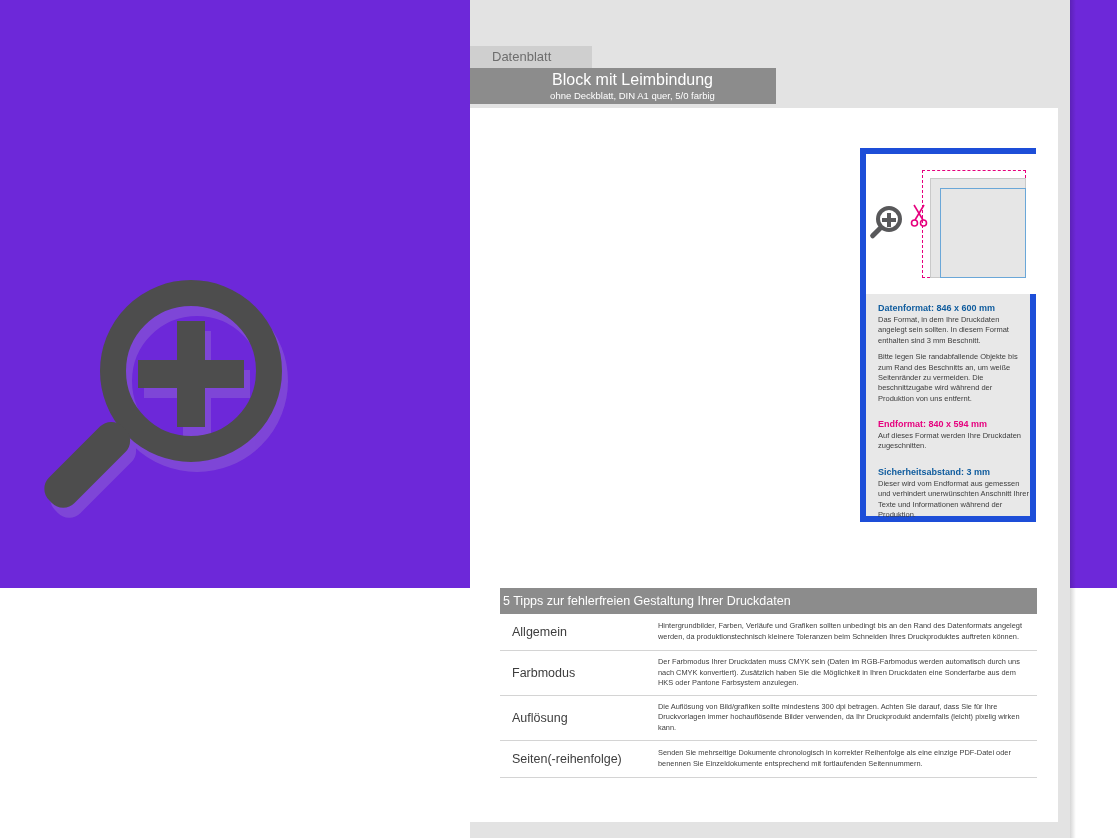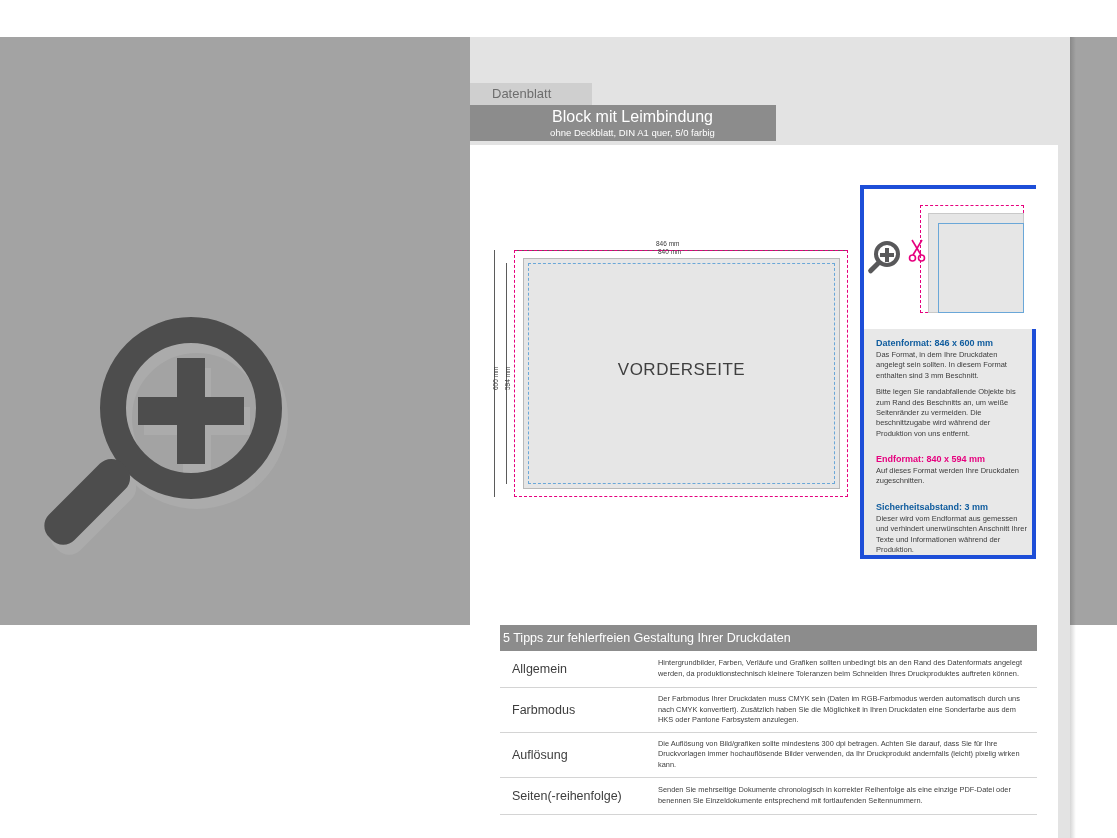--- a/index.html
+++ b/index.html
@@ -8,22 +8,21 @@
     background: #ffffff;
     width: 1117px;
     height: 838px;
     overflow: hidden;
     font-family: "Liberation Sans", sans-serif;
   }
   #page {
     position: relative;
     width: 1117px;
     height: 588px;
-    background: #a3a3a3;
-    margin-top: 37px;
+    background: #6d28d9;
   }
 
   
   .magnifier {
     position: absolute;
     left: 100px;
     top: 280px;
     width: 220px;
     height: 260px;
   }
@@ -228,21 +227,21 @@
   }
 
   
   .legend {
     position: absolute;
     left: 390px;
     top: 148px;
     width: 176px;
     height: 374px;
     background: #e8e8e8;
-    border: 4px solid #1d4ed8;
+    border: 6px solid #1d4ed8;
     box-sizing: border-box;
   }
   .legend-top {
     position: absolute;
     left: 0;
     top: 0;
     width: 174px;
     height: 140px;
     background: #ffffff;
   }
@@ -404,37 +403,20 @@
     <div class="sheet-side-band"></div>
     <div class="sheet-bottom-band"></div>
 
     <div class="tab-datenblatt">Datenblatt</div>
 
     <div class="title-bar">
       <div class="title-main">Block mit Leimbindung</div>
       <div class="title-sub">ohne Deckblatt, DIN A1 quer, 5/0 farbig</div>
     </div>
 
-    <div class="drawing">
-
-      <div class="dim-line-h" style="left:28px; top:8px; width:334px;"></div>
-      <div class="dim-line-h" style="left:42px; top:16px; width:306px;"></div>
-      <div class="dim-label" style="left:170px; top:-2px;">846 mm</div>
-      <div class="dim-label" style="left:172px; top:6px;">840 mm</div>
-
-      <div class="dim-line-v" style="left:8px; top:8px; height:247px;"></div>
-      <div class="dim-line-v" style="left:20px; top:21px; height:221px;"></div>
-      <div class="dim-label-v" style="left:6px; top:148px;">600 mm</div>
-      <div class="dim-label-v" style="left:18px; top:148px;">594 mm</div>
-
-      <div class="page-rect"></div>
-      <div class="dash-magenta"></div>
-      <div class="dash-blue"></div>
-      <div class="vorderseite">VORDERSEITE</div>
-    </div>
 
     <div class="legend">
       <div class="legend-top">
         <div class="legend-mini">
           <div class="mini-magenta"></div>
           <div class="mini-gray"></div>
           <div class="mini-blue"></div>
         </div>
         <div class="legend-mag">
           <div class="lm-ring"></div>

